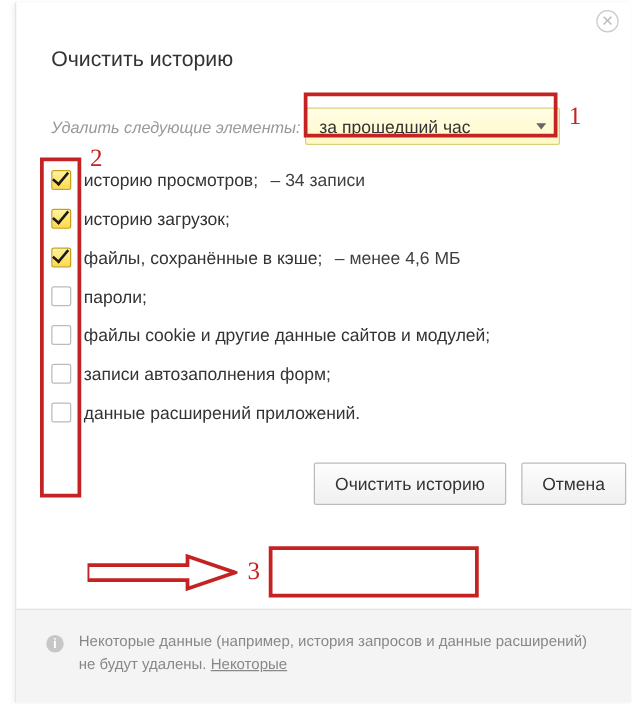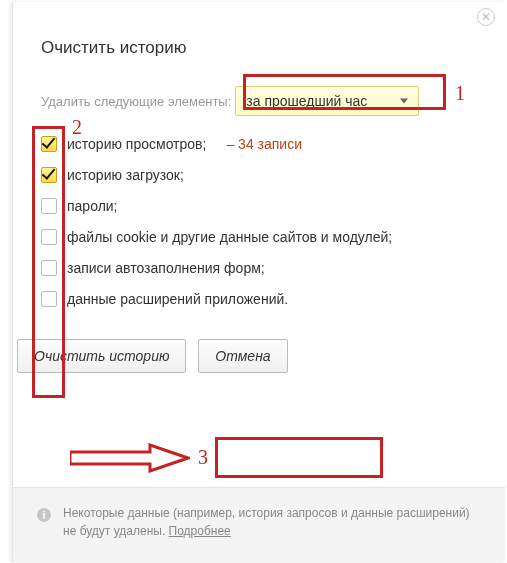--- a/index.html
+++ b/index.html
@@ -39,24 +39,25 @@
     padding: 36px 0 0 28px;
   }
   .timerange-row {
     display: flex;
     align-items: center;
     margin: 28px 0 0 28px;
   }
   .timerange-label {
     font-size: 13px;
     color: #999;
+    font-style: italic;
   }
   .timerange-select {
     margin-left: 4px;
-    width: 184px;
+    width: 204px;
     padding: 6px 22px 6px 10px;
     font-size: 14px;
     color: #333;
     background: linear-gradient(#fffde6, #fff9c4);
     border: 1px solid #d9d07a;
     border-radius: 2px;
     position: relative;
   }
   .timerange-select .chev {
     position: absolute;
@@ -92,26 +93,25 @@
   .cb.checked::after {
     content: "";
     position: absolute;
     left: 3px; top: -2px;
     width: 5px; height: 11px;
     border-right: 2px solid #1a1a1a;
     border-bottom: 2px solid #1a1a1a;
     transform: rotate(40deg);
   }
   .opt-label { color: #333; }
-  .opt-hint { color: #c2410c; margin-left: 10px; }
+  .opt-hint { color: #404040; margin-left: 0; }
   .buttons {
     margin: 32px 0 0 0;
-    text-align: left;
-    position: relative;
-    font-style: italic;
+    text-align: right;
+    position: relative;
   }
   .btn {
     display: inline-block;
     padding: 8px 16px;
     font-size: 14px;
     color: #333;
     background: linear-gradient(#fdfdfd, #f0f0f0);
     border: 1px solid #bbb;
     border-radius: 2px;
     cursor: pointer;
@@ -184,20 +184,25 @@
       <div class="opt">
         <span class="cb checked"></span>
         <span class="opt-label">историю просмотров;</span>
         <span class="opt-hint">–  34 записи</span>
       </div>
       <div class="opt">
         <span class="cb checked"></span>
         <span class="opt-label">историю загрузок;</span>
       </div>
       <div class="opt">
+        <span class="cb checked"></span>
+        <span class="opt-label">файлы, сохранённые в кэше;</span>
+        <span class="opt-hint">–  менее 4,6 МБ</span>
+      </div>
+      <div class="opt">
         <span class="cb"></span>
         <span class="opt-label">пароли;</span>
       </div>
       <div class="opt">
         <span class="cb"></span>
         <span class="opt-label">файлы cookie и другие данные сайтов и модулей;</span>
       </div>
       <div class="opt">
         <span class="cb"></span>
         <span class="opt-label">записи автозаполнения форм;</span>
@@ -210,21 +215,21 @@
 
   <div class="buttons">
     <span class="btn">Очистить историю</span>
     <span class="btn">Отмена</span>
   </div>
 
   <div class="footer">
     <div class="info-icon">i</div>
     <div>
       <span>Некоторые данные (например, история запросов и данные расширений) не будут удалены. </span>
-      <a>Подробнее</a>
+      <a>Некоторые</a>
     </div>
   </div>
 
 </div>
 
 <div class="anno-box" style="left:243px; top:74px; width:203px; height:36px;"></div>
 <div class="anno-num" style="left:455px; top:82px;">1</div>
 
 <div class="anno-box" style="left:32px; top:126px; width:33px; height:272px;"></div>
 <div class="anno-num" style="left:72px; top:116px;">2</div>

